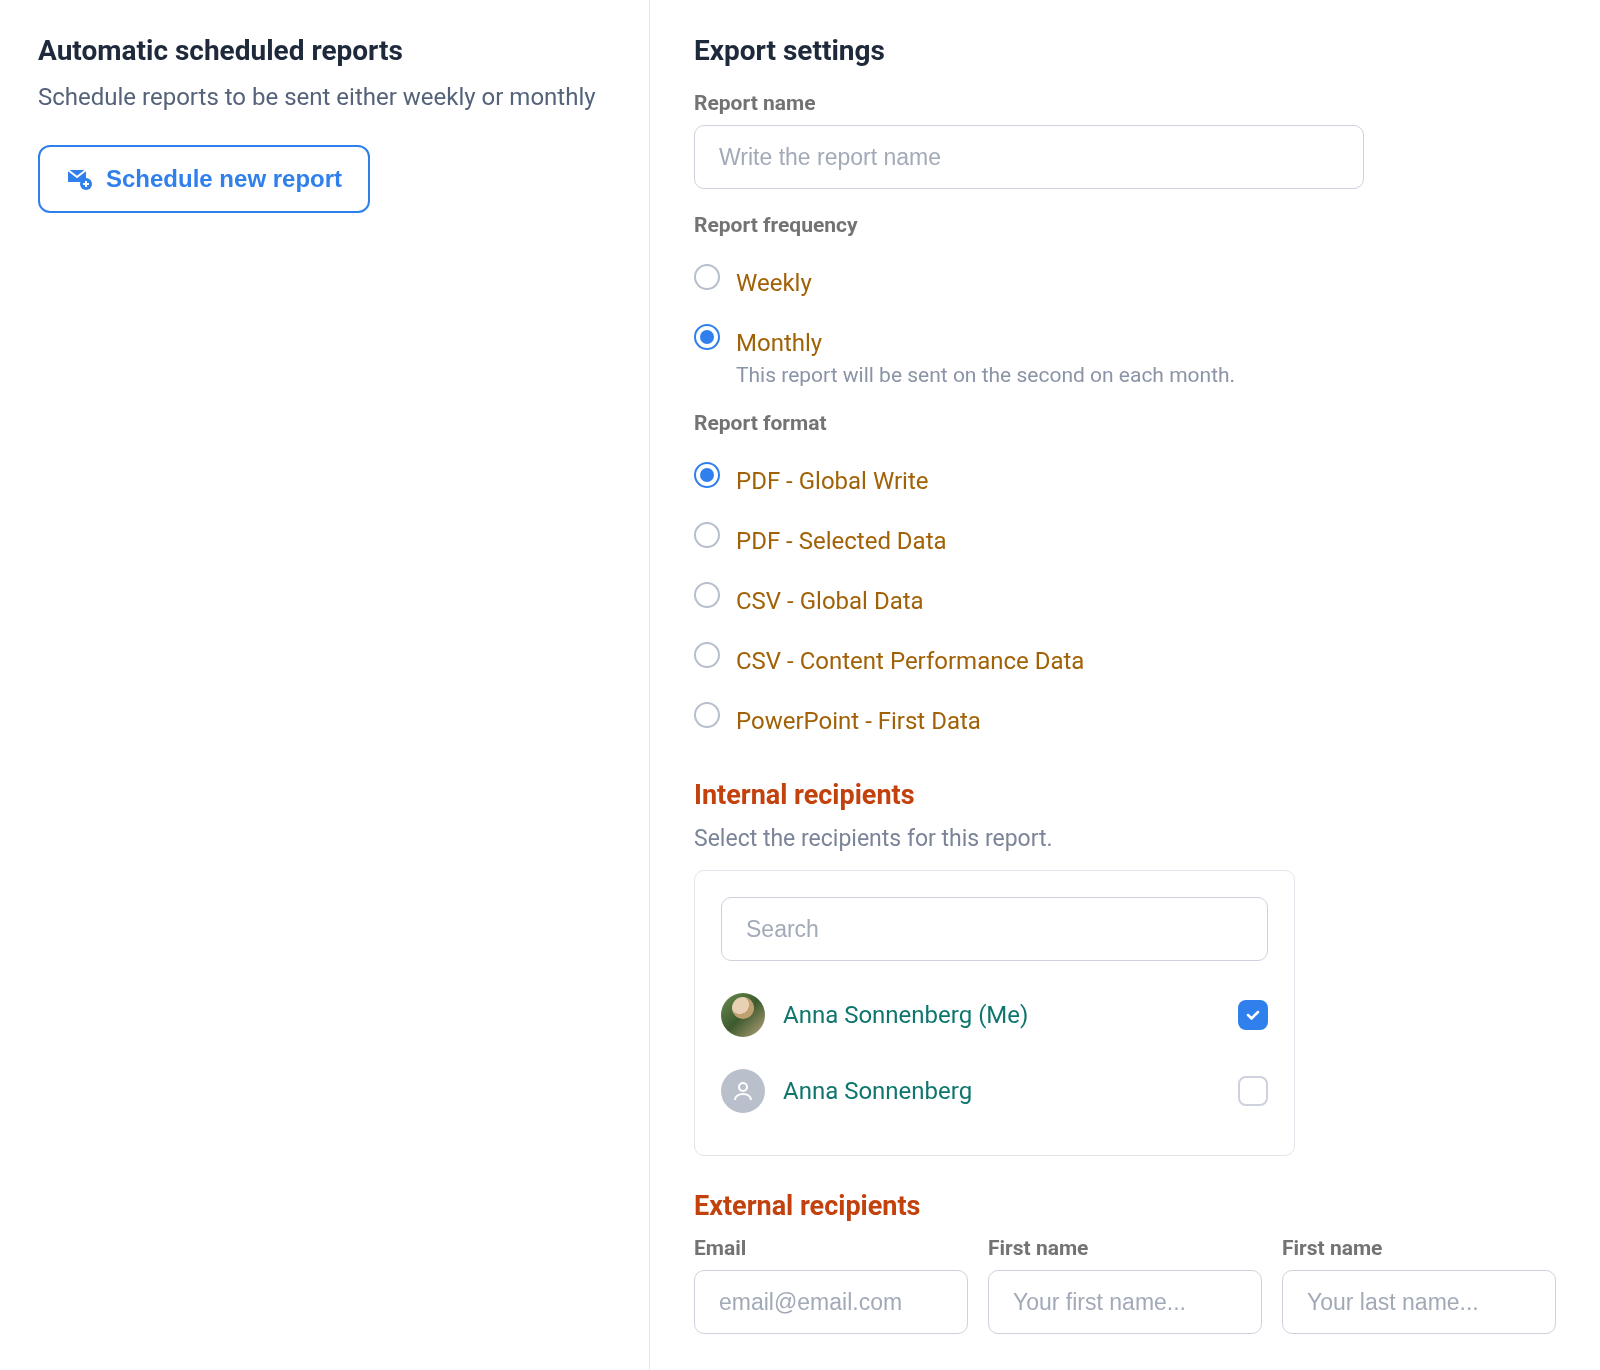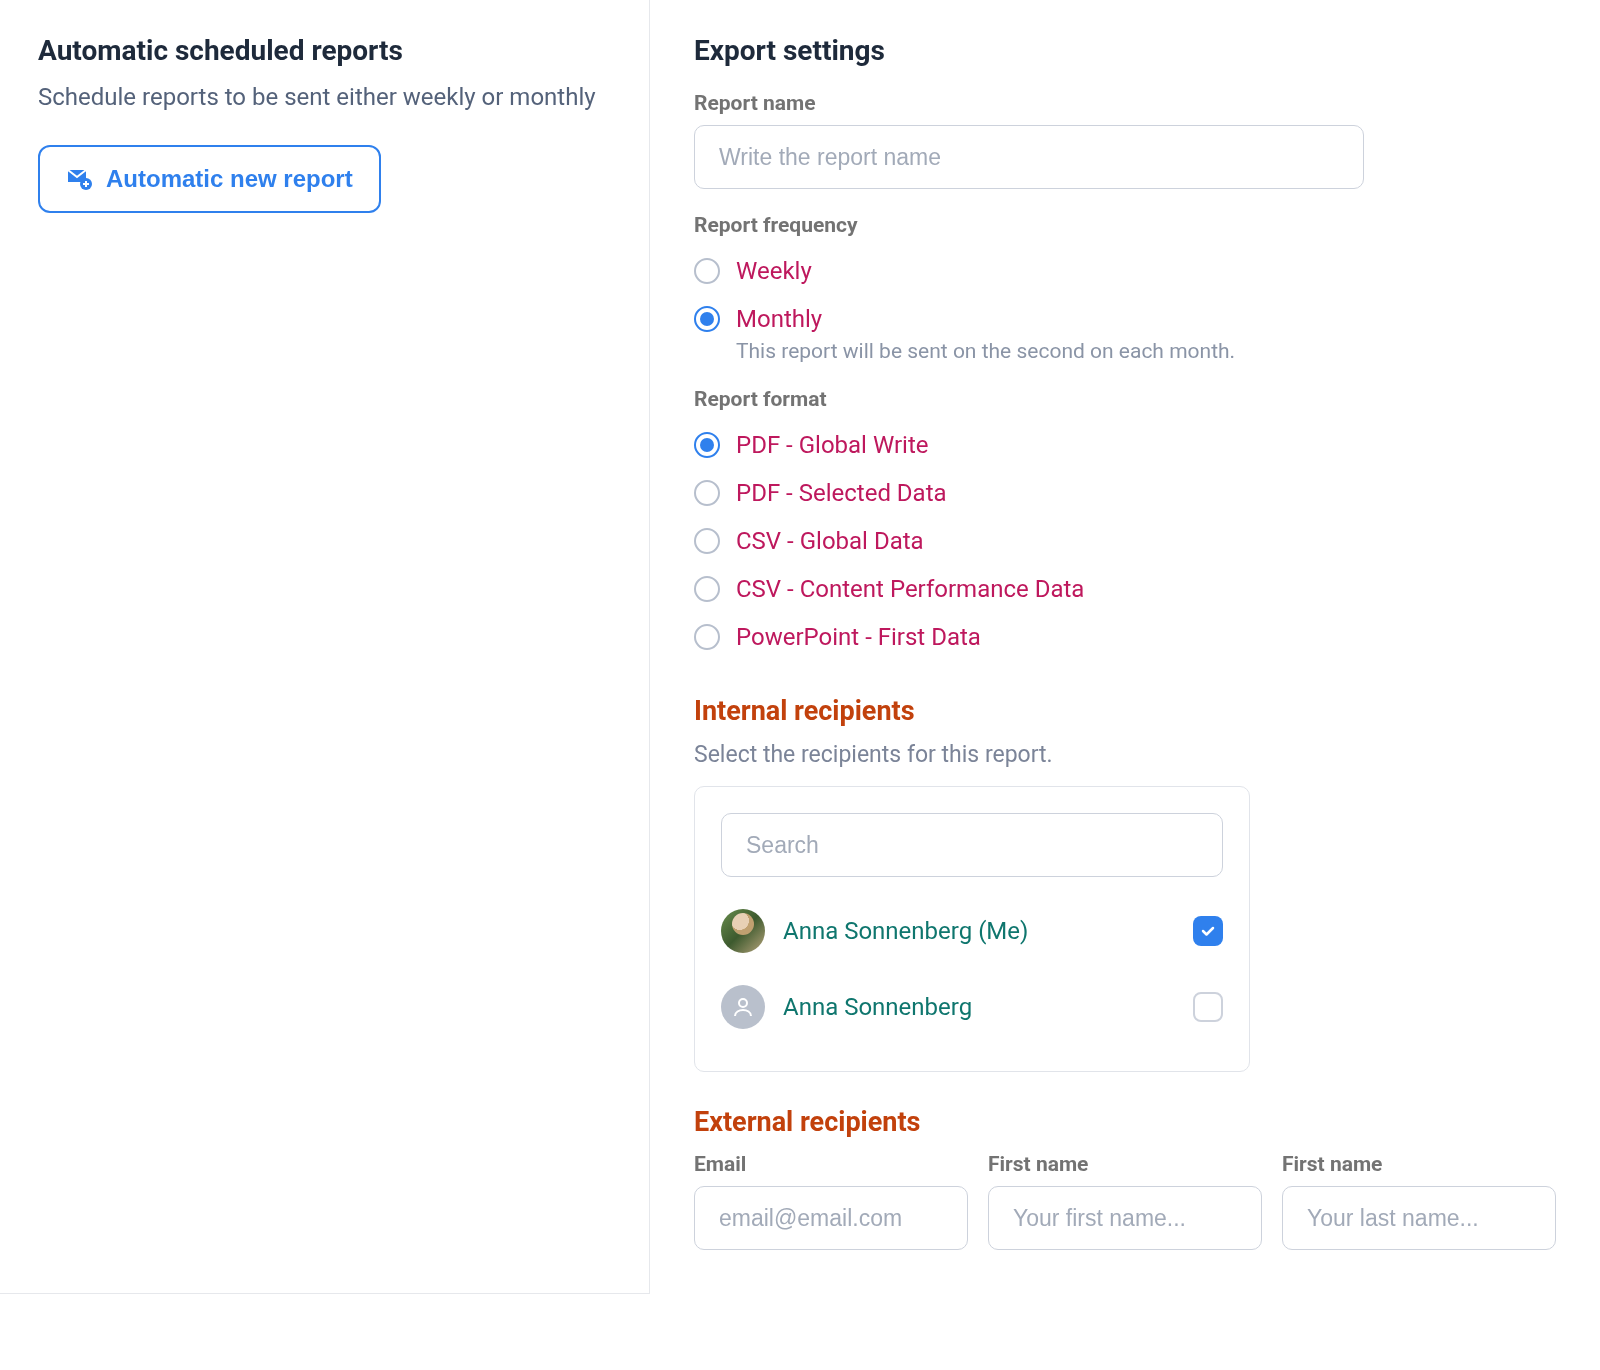--- a/index.html
+++ b/index.html
@@ -91,21 +91,22 @@
   }
   .radio-circle.selected::after {
     content: "";
     width: 14px;
     height: 14px;
     background: #2f80ed;
     border-radius: 50%;
   }
   .radio-label {
     font-size: 24px;
-    color: #be185d;
+    color: #a16207;
+    margin-top: 12px;
   }
   .radio-note {
     font-size: 21px;
     color: #8a94a6;
     margin-left: 42px;
     margin-top: -4px;
     margin-bottom: 4px;
   }
   .subsection-title {
     font-size: 27px;
@@ -113,21 +114,21 @@
     color: #c2410c;
     margin-top: 34px;
     margin-bottom: 14px;
   }
   .subsection-desc {
     font-size: 23px;
     color: #7b8498;
     margin-bottom: 18px;
   }
   .recipients-box {
-    width: 556px;
+    width: 601px;
     border: 1.5px solid #e1e4ea;
     border-radius: 10px;
     padding: 26px;
   }
   .search-input {
     width: 100%;
     height: 64px;
     border: 1.5px solid #cdd2dc;
     border-radius: 10px;
     font-size: 23px;
@@ -206,21 +207,21 @@
     <div class="section-desc">Schedule reports to be sent either weekly or monthly</div>
     <button class="btn-schedule">
       <span>
         <svg width="26" height="22" viewBox="0 0 26 22" fill="none">
           <path d="M2 2h18v12H2z" fill="#2f80ed"></path>
           <path d="M2 2l9 7 9-7" stroke="#fff" stroke-width="2" fill="none"></path>
           <circle cx="20" cy="16" r="6" fill="#2f80ed"></circle>
           <path d="M20 13v6M17 16h6" stroke="#fff" stroke-width="2"></path>
         </svg>
       </span>
-      <span>Automatic new report</span>
+      <span>Schedule new report</span>
     </button>
   </div>
 
   <div class="right-panel">
     <div class="section-title">Export settings</div>
 
     <div class="field-label">Report name</div>
     <input class="text-input" type="text" placeholder="Write the report name" style="">
 
     <div class="field-label">Report frequency</div>

